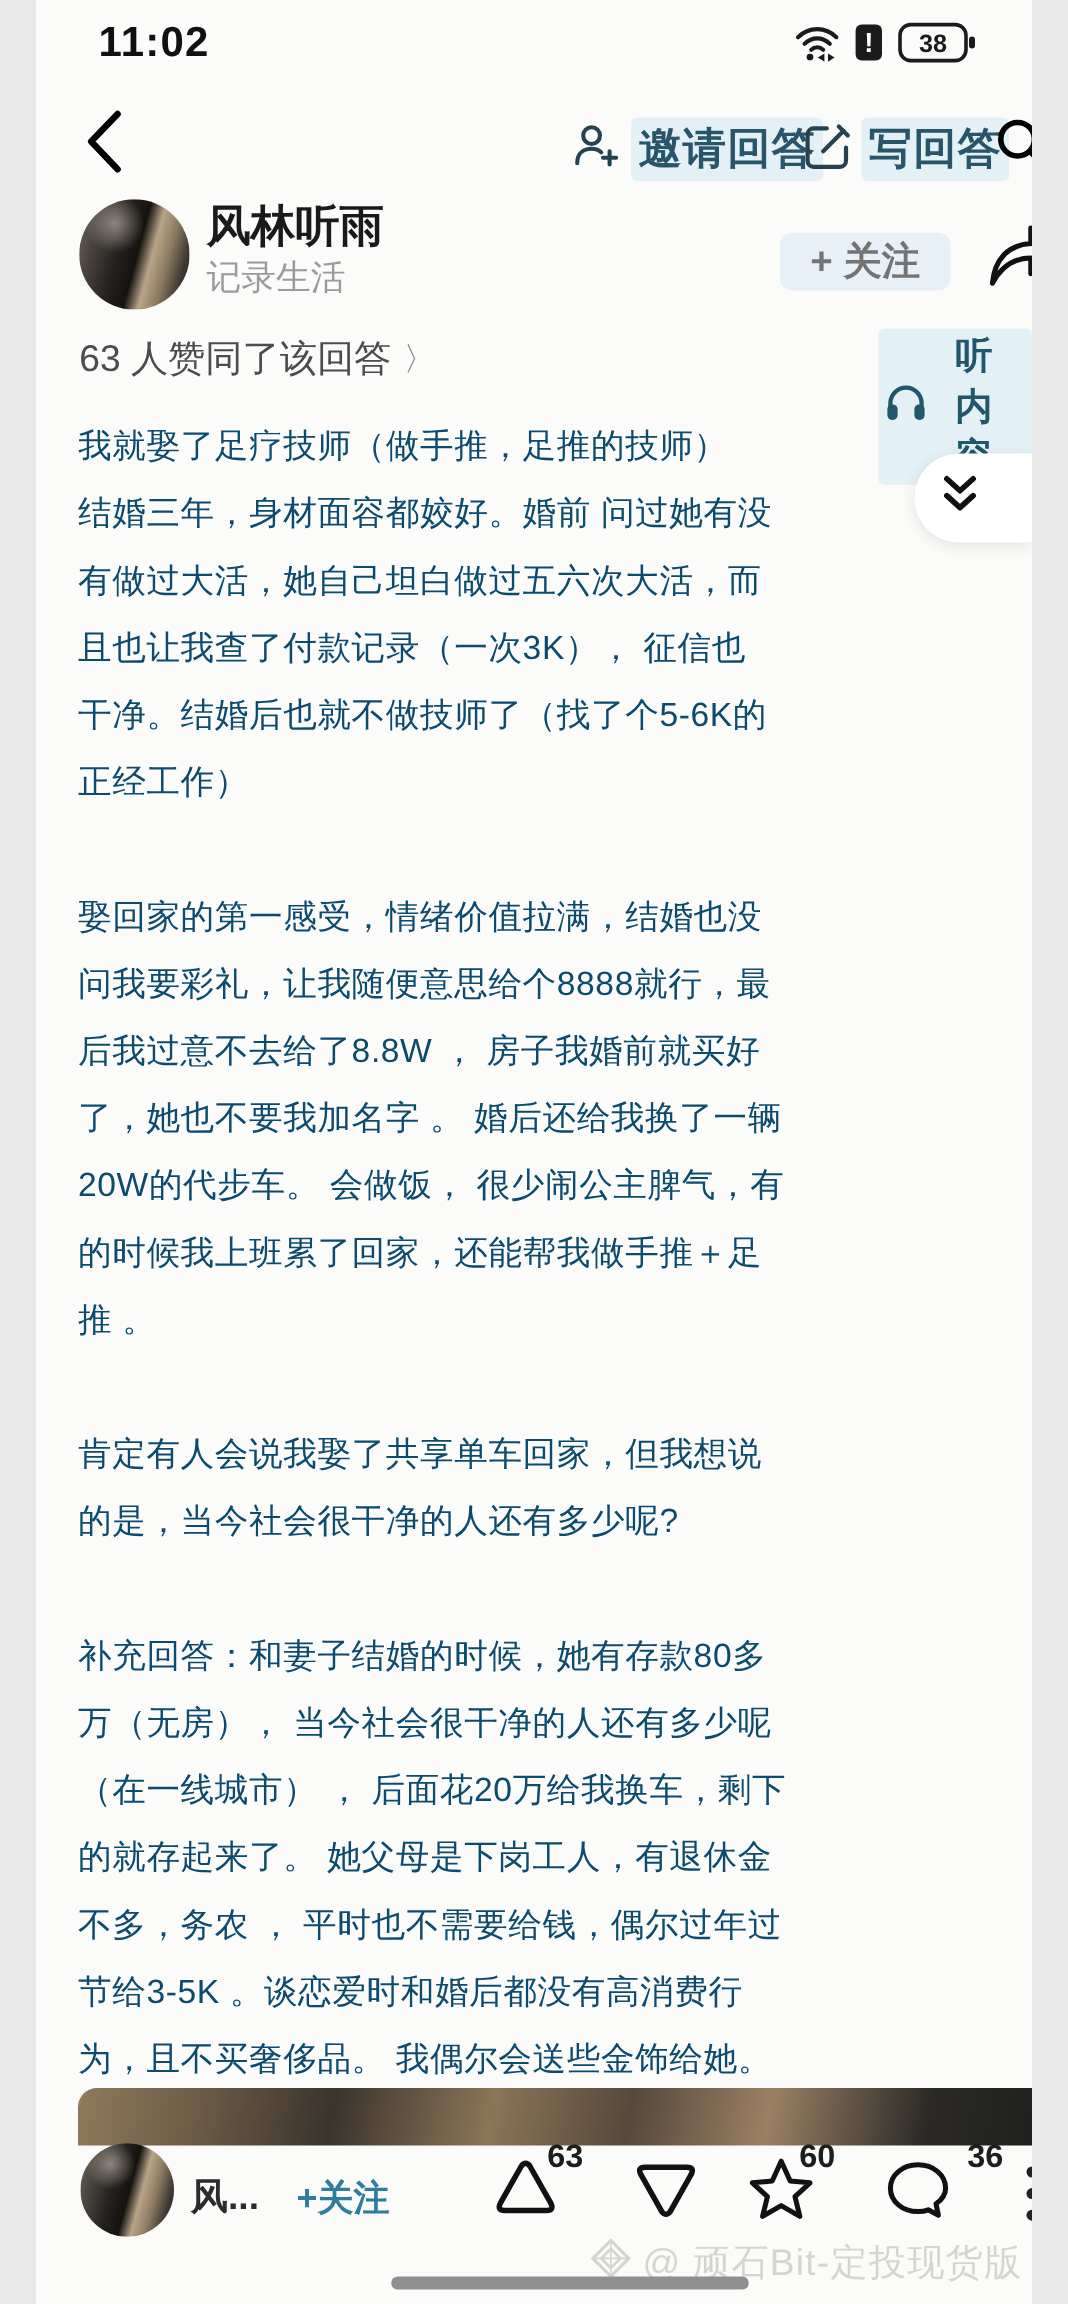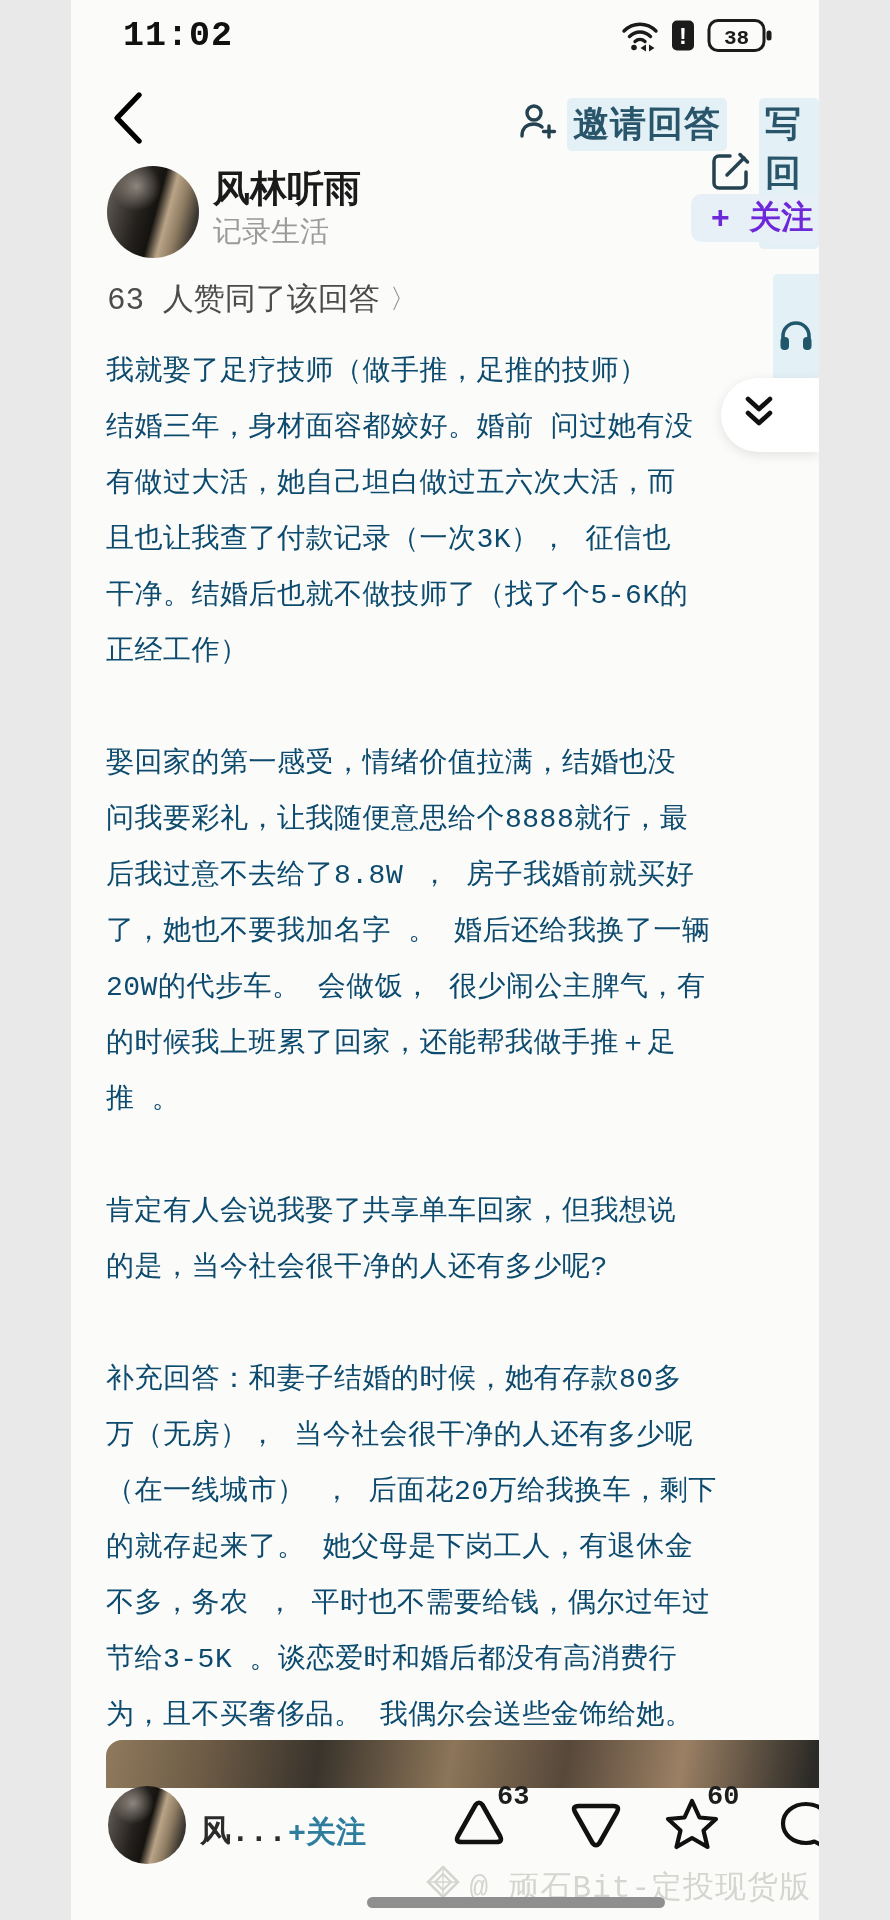--- a/index.html
+++ b/index.html
@@ -1,40 +1,40 @@
 <!DOCTYPE html>
 <html><head>
 <meta charset="utf-8">
 <style>
   html,body{margin:0;padding:0;background:#e9e9e9;}
   .screen{
-    position:relative;width:748px;height:1920px;margin:0 auto;
+    position:relative;width:830px;height:1920px;margin:0 auto;
     background:#fbfbfa;overflow:hidden;
-    font-family:Liberation Mono, monospace;
+    font-family:Liberation Sans, sans-serif;
     color:#161616;
   }
   .abs{position:absolute;}
   
   .time{left:52px;top:16px;font-size:35px;font-weight:600;color:#111;letter-spacing:1px;}
   .sb-icons{right:46px;top:18px;display:flex;align-items:center;gap:12px;}
   
   .nav-label{font-size:36px;font-weight:700;color:#29556a;letter-spacing:1px;}
   .hl{background:rgba(173,214,238,0.30);border-radius:5px;padding:2px 6px;}
   .nav-group{display:flex;align-items:center;gap:8px;}
   
   .avatar{border-radius:50%;
     background:
       radial-gradient(circle at 32% 22%, rgba(150,143,134,0.9) 0%, rgba(0,0,0,0) 26%),
       linear-gradient(105deg,#6e6862 0%,#4a443f 18%,#23201d 38%,#15130f 52%,#baa488 63%,#8c7a60 75%,#3c3731 88%,#26231f 100%);
   }
   .author-name{font-size:37px;font-weight:700;color:#1a1a1a;}
   .author-bio{font-size:29px;color:#9b9b9b;}
   .follow-pill{background:#e8f0f7;border-radius:10px;width:142px;height:48px;
     display:flex;align-items:center;justify-content:center;}
-  .follow-pill span{font-size:32px;font-weight:700;color:#6d28d9;}
+  .follow-pill span{font-size:32px;font-weight:700;color:#737373;}
   
   .vote-summary{font-size:31px;color:#4c4c4c;display:flex;align-items:center;gap:10px;}
   .vote-summary .chev{font-size:27px;color:#8a8a8a;}
   .listen{display:flex;align-items:center;gap:24px;}
   .listen span{font-size:31px;font-weight:700;color:#20576b;}
   
   .answer-text{left:35px;top:344px;width:824px;}
   .tline{font-size:28px;line-height:56px;white-space:nowrap;color:#0c4a6e;letter-spacing:0.5px;}
   .para + .para{margin-top:56px;}
   

